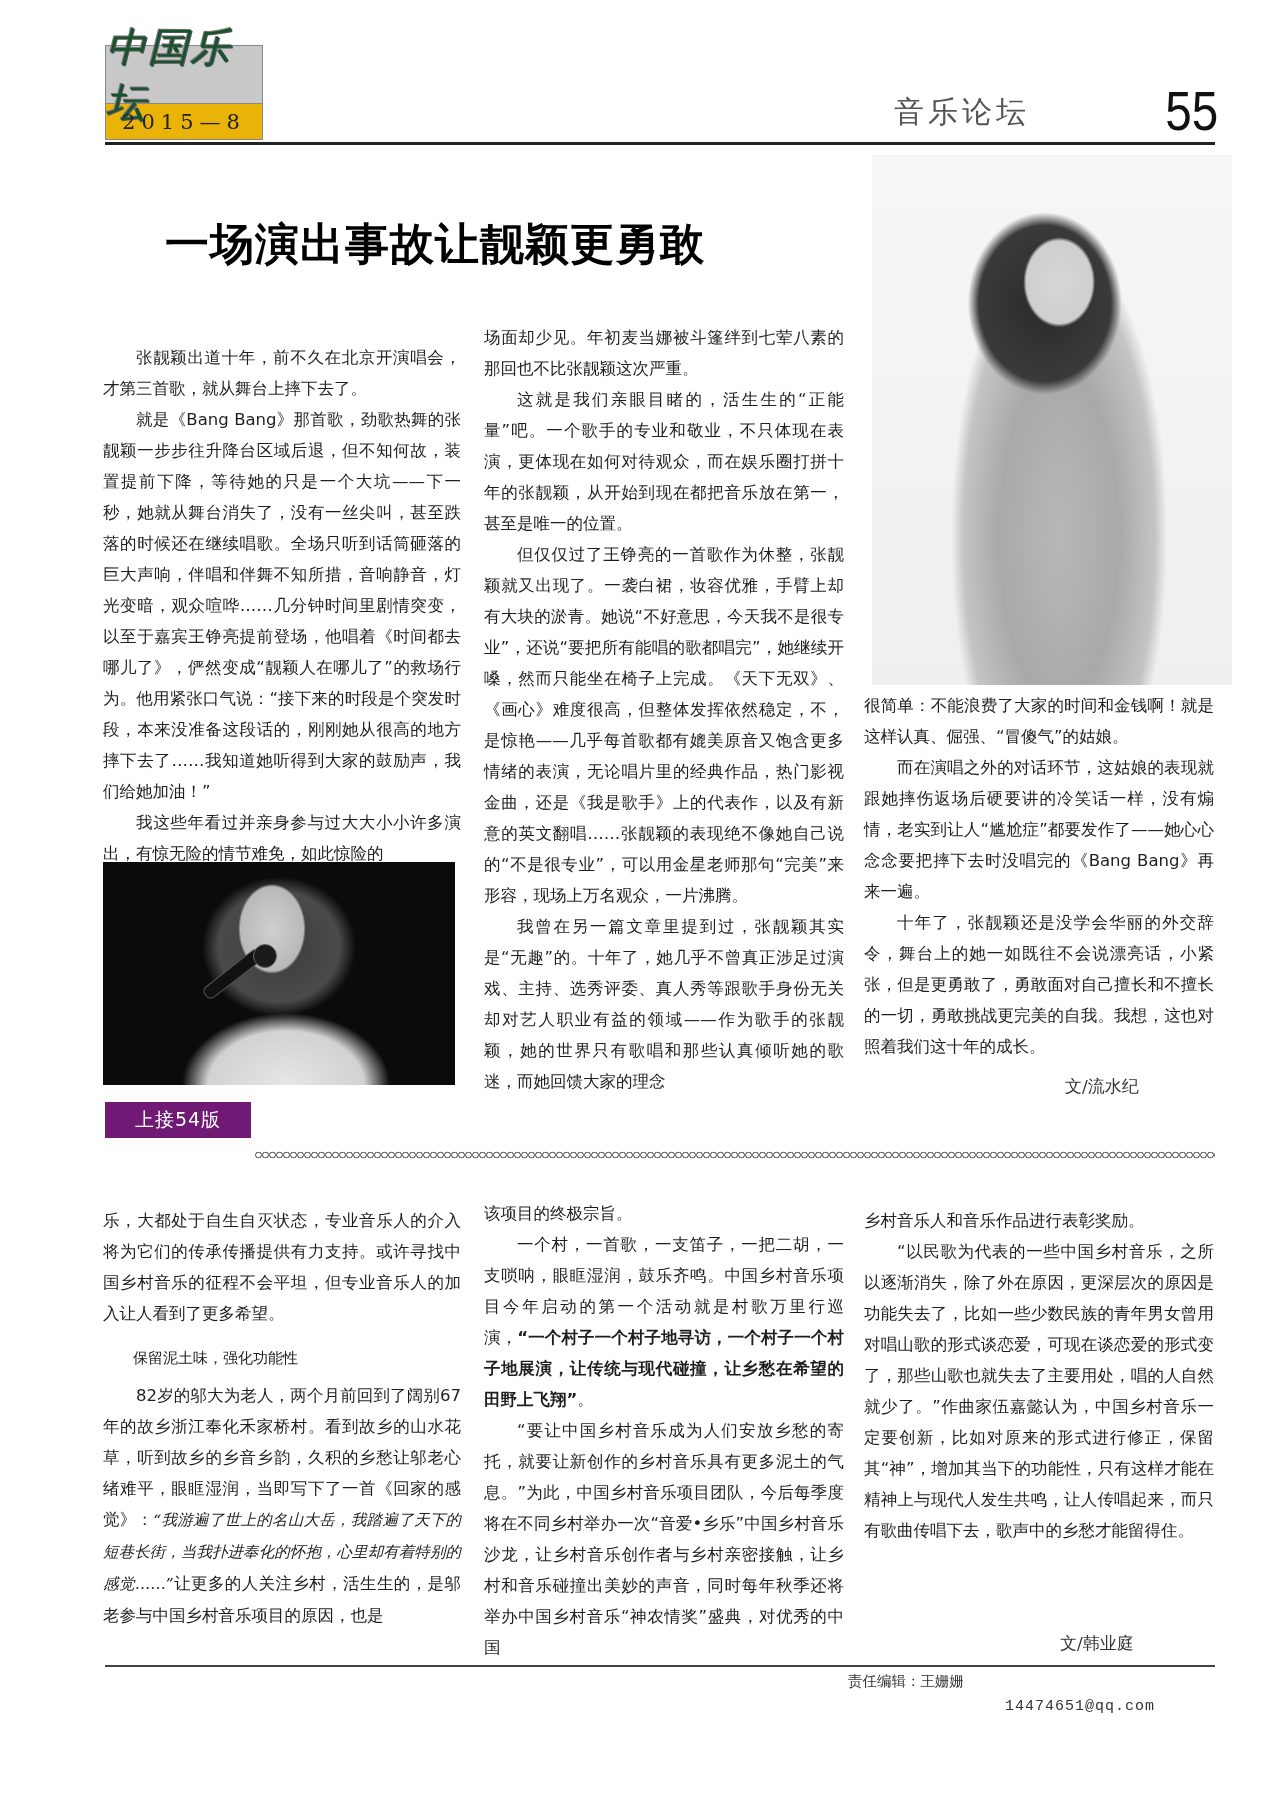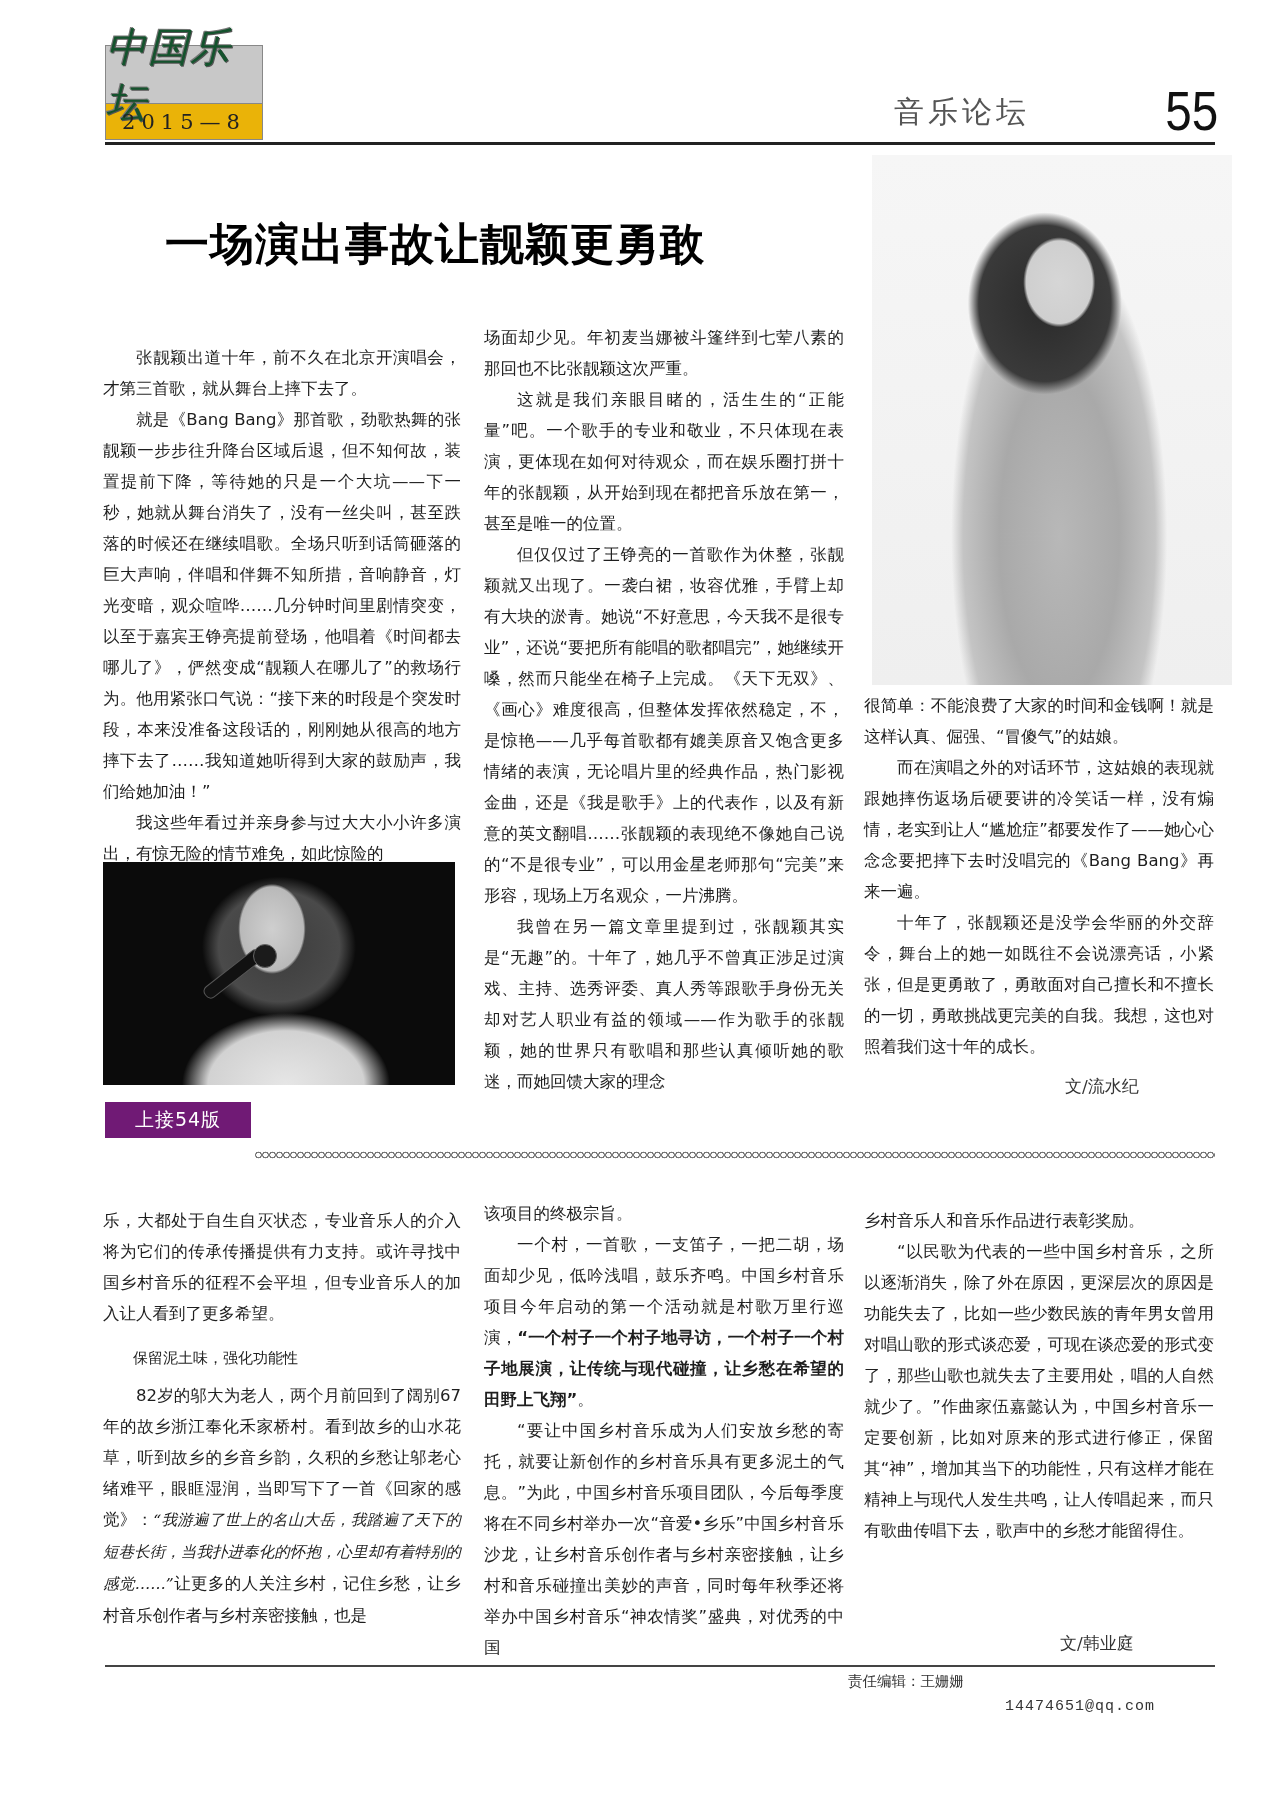--- a/index.html
+++ b/index.html
@@ -105,26 +105,26 @@
   <p>十年了，张靓颖还是没学会华丽的外交辞令，舞台上的她一如既往不会说漂亮话，小紧张，但是更勇敢了，勇敢面对自己擅长和不擅长的一切，勇敢挑战更完美的自我。我想，这也对照着我们这十年的成长。</p>
 </div>
 <div class="byline byline1">文/流水纪</div>
 
 <div class="continue-tag">上接54版</div>
 <div class="zigzag"></div>
 
 <div class="col col4">
   <p class="noindent">乐，大都处于自生自灭状态，专业音乐人的介入将为它们的传承传播提供有力支持。或许寻找中国乡村音乐的征程不会平坦，但专业音乐人的加入让人看到了更多希望。</p>
   <div class="subhead">保留泥土味，强化功能性</div>
-  <p><span>82岁的邬大为老人，两个月前回到了阔别67年的故乡浙江奉化禾家桥村。看到故乡的山水花草，听到故乡的乡音乡韵，久积的乡愁让邬老心绪难平，眼眶湿润，当即写下了一首《回家的感觉》：</span><span class="quote-italic">“我游遍了世上的名山大岳，我踏遍了天下的短巷长街，当我扑进奉化的怀抱，心里却有着特别的感觉……”</span><span>让更多的人关注乡村，记住乡愁，让乡村音乐创作者与乡村亲密接触，也是</span></p>
+  <p><span>82岁的邬大为老人，两个月前回到了阔别67年的故乡浙江奉化禾家桥村。看到故乡的山水花草，听到故乡的乡音乡韵，久积的乡愁让邬老心绪难平，眼眶湿润，当即写下了一首《回家的感觉》：</span><span class="quote-italic">“我游遍了世上的名山大岳，我踏遍了天下的短巷长街，当我扑进奉化的怀抱，心里却有着特别的感觉……”</span><span>让更多的人关注乡村，活生生的，是邬老参与中国乡村音乐项目的原因，也是</span></p>
 </div>
 
 <div class="col col5">
   <p class="noindent">该项目的终极宗旨。</p>
-  <p><span>一个村，一首歌，一支笛子，一把二胡，场面却少见，低吟浅唱，鼓乐齐鸣。中国乡村音乐项目今年启动的第一个活动就是村歌万里行巡演，</span><span class="bold">“一个村子一个村子地寻访，一个村子一个村子地展演，让传统与现代碰撞，让乡愁在希望的田野上飞翔”</span><span>。</span></p>
+  <p><span>一个村，一首歌，一支笛子，一把二胡，一支唢呐，眼眶湿润，鼓乐齐鸣。中国乡村音乐项目今年启动的第一个活动就是村歌万里行巡演，</span><span class="bold">“一个村子一个村子地寻访，一个村子一个村子地展演，让传统与现代碰撞，让乡愁在希望的田野上飞翔”</span><span>。</span></p>
   <p>“要让中国乡村音乐成为人们安放乡愁的寄托，就要让新创作的乡村音乐具有更多泥土的气息。”为此，中国乡村音乐项目团队，今后每季度将在不同乡村举办一次“音爱•乡乐”中国乡村音乐沙龙，让乡村音乐创作者与乡村亲密接触，让乡村和音乐碰撞出美妙的声音，同时每年秋季还将举办中国乡村音乐“神农情奖”盛典，对优秀的中国</p>
 </div>
 
 <div class="col col6">
   <p class="noindent">乡村音乐人和音乐作品进行表彰奖励。</p>
   <p>“以民歌为代表的一些中国乡村音乐，之所以逐渐消失，除了外在原因，更深层次的原因是功能失去了，比如一些少数民族的青年男女曾用对唱山歌的形式谈恋爱，可现在谈恋爱的形式变了，那些山歌也就失去了主要用处，唱的人自然就少了。”作曲家伍嘉懿认为，中国乡村音乐一定要创新，比如对原来的形式进行修正，保留其“神”，增加其当下的功能性，只有这样才能在精神上与现代人发生共鸣，让人传唱起来，而只有歌曲传唱下去，歌声中的乡愁才能留得住。</p>
 </div>
 <div class="byline byline2">文/韩业庭</div>
 
 <div class="bottom-rule"></div>

